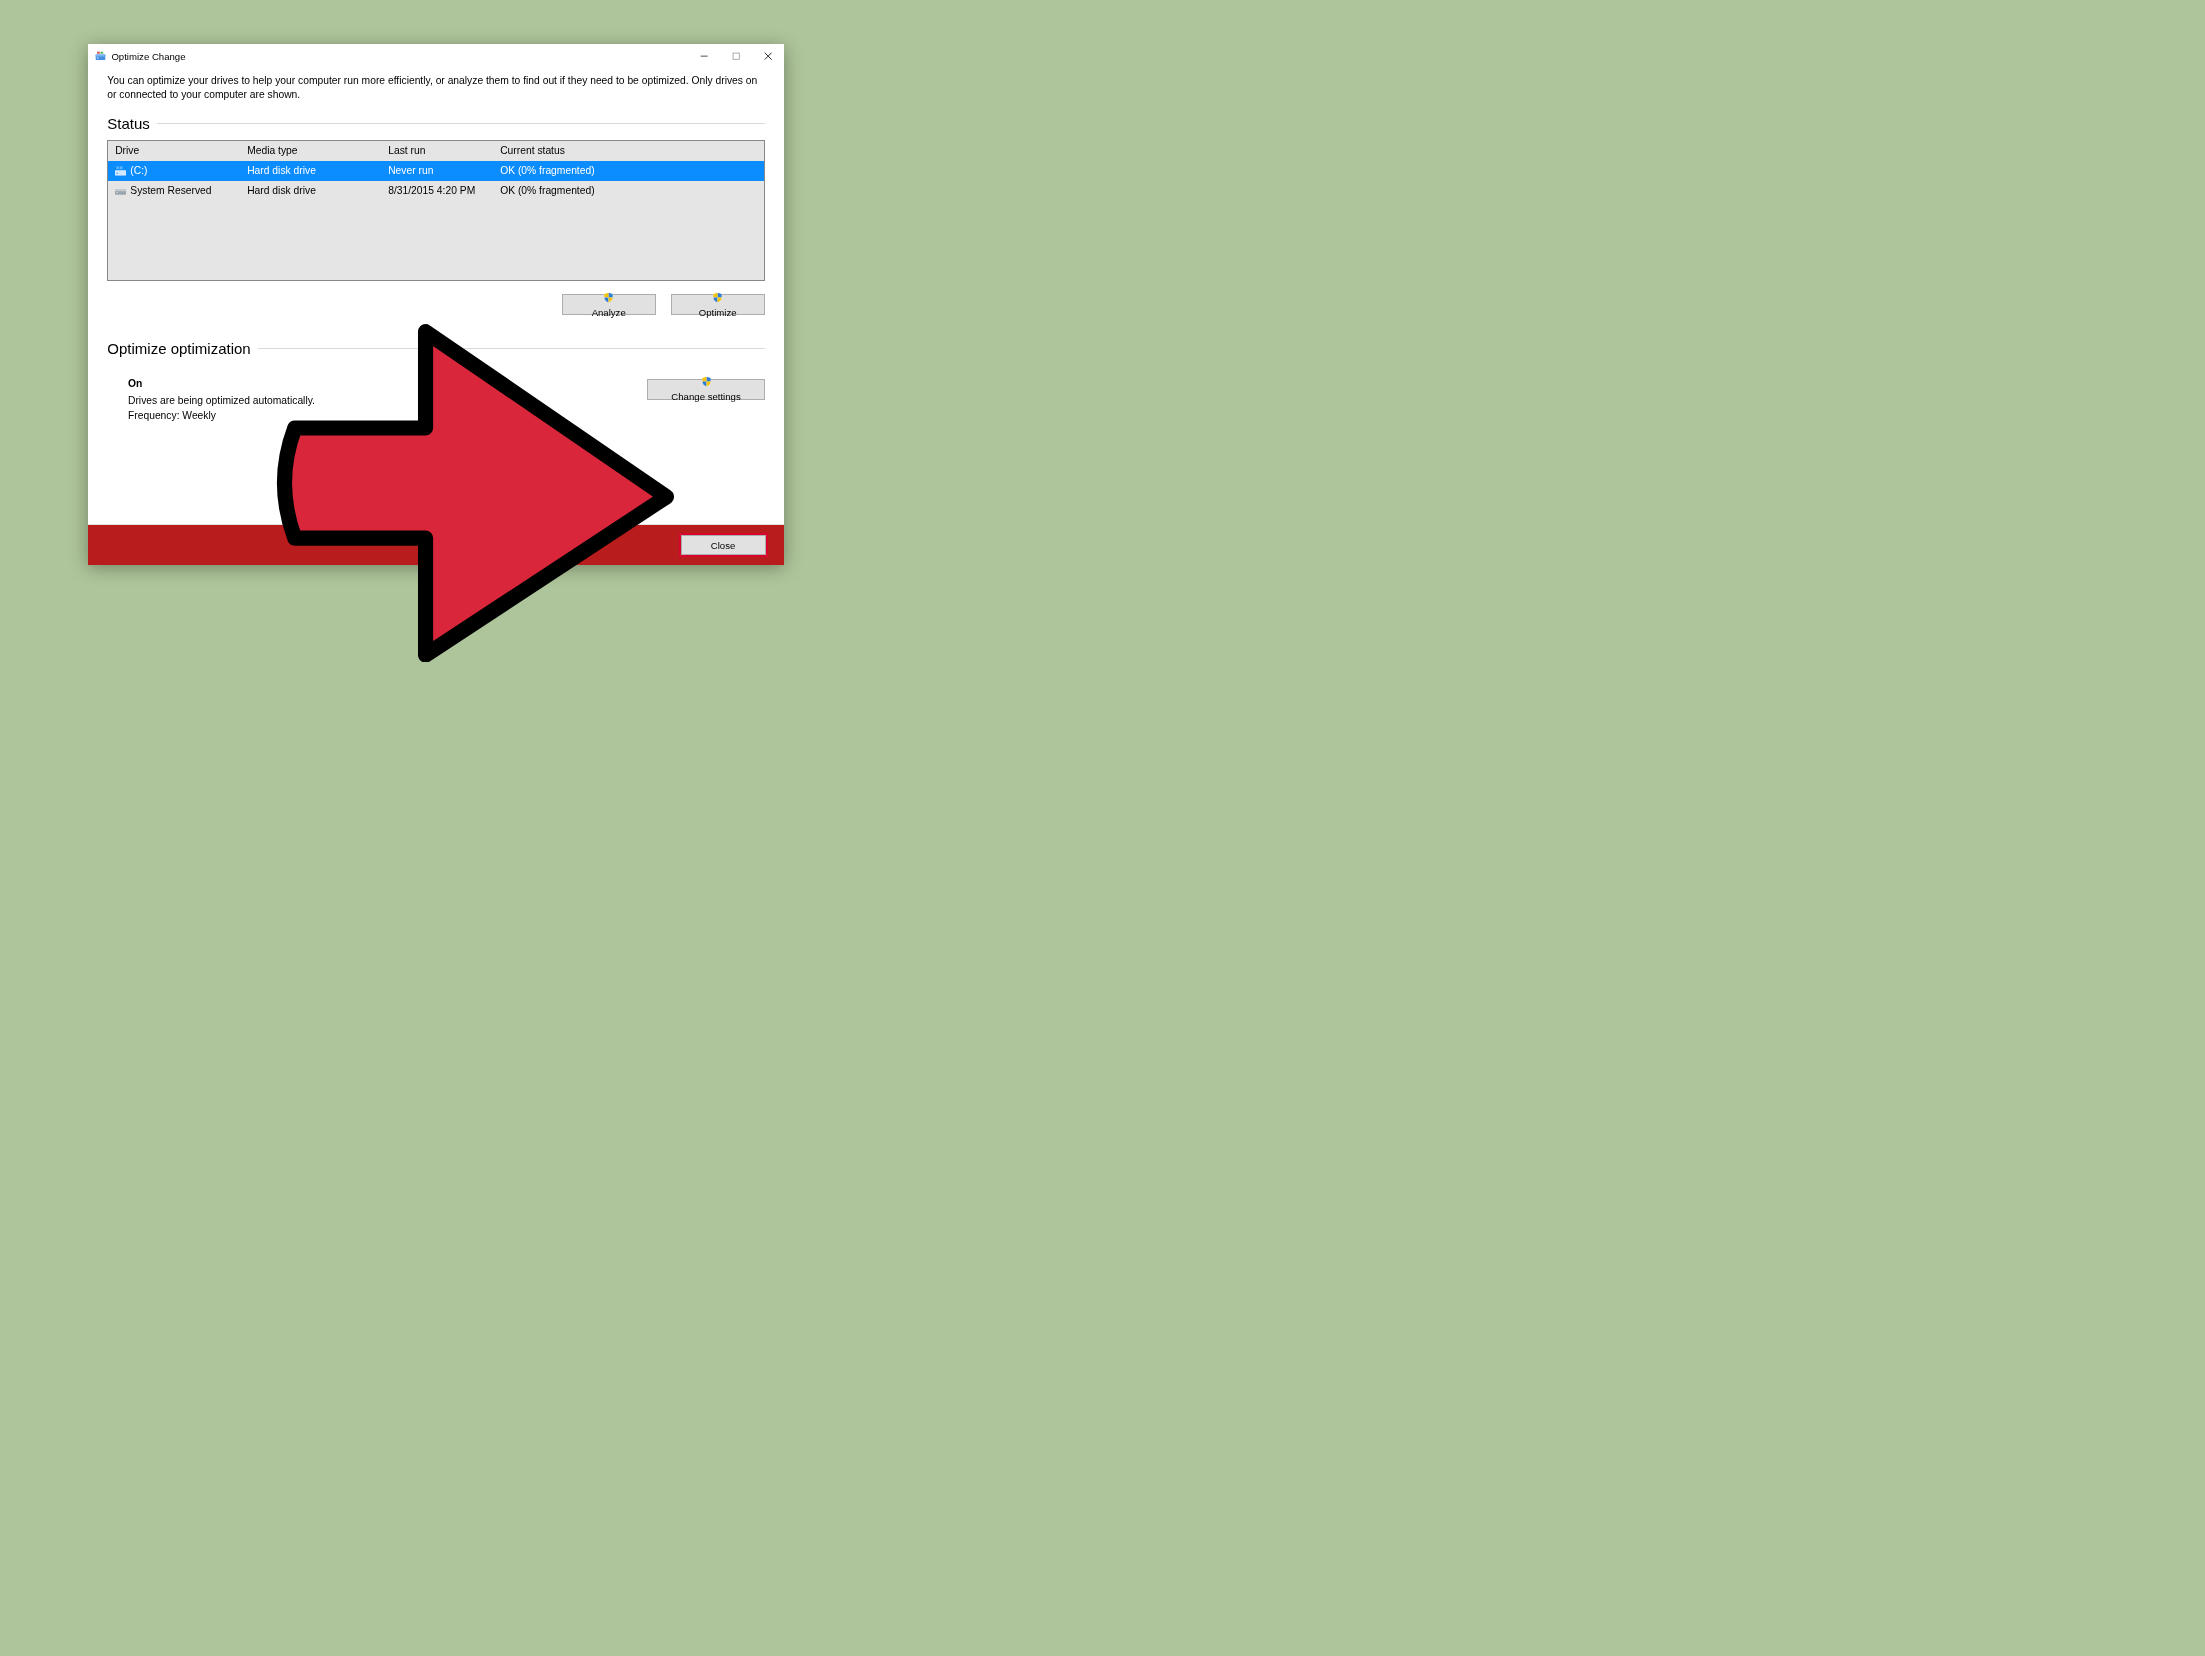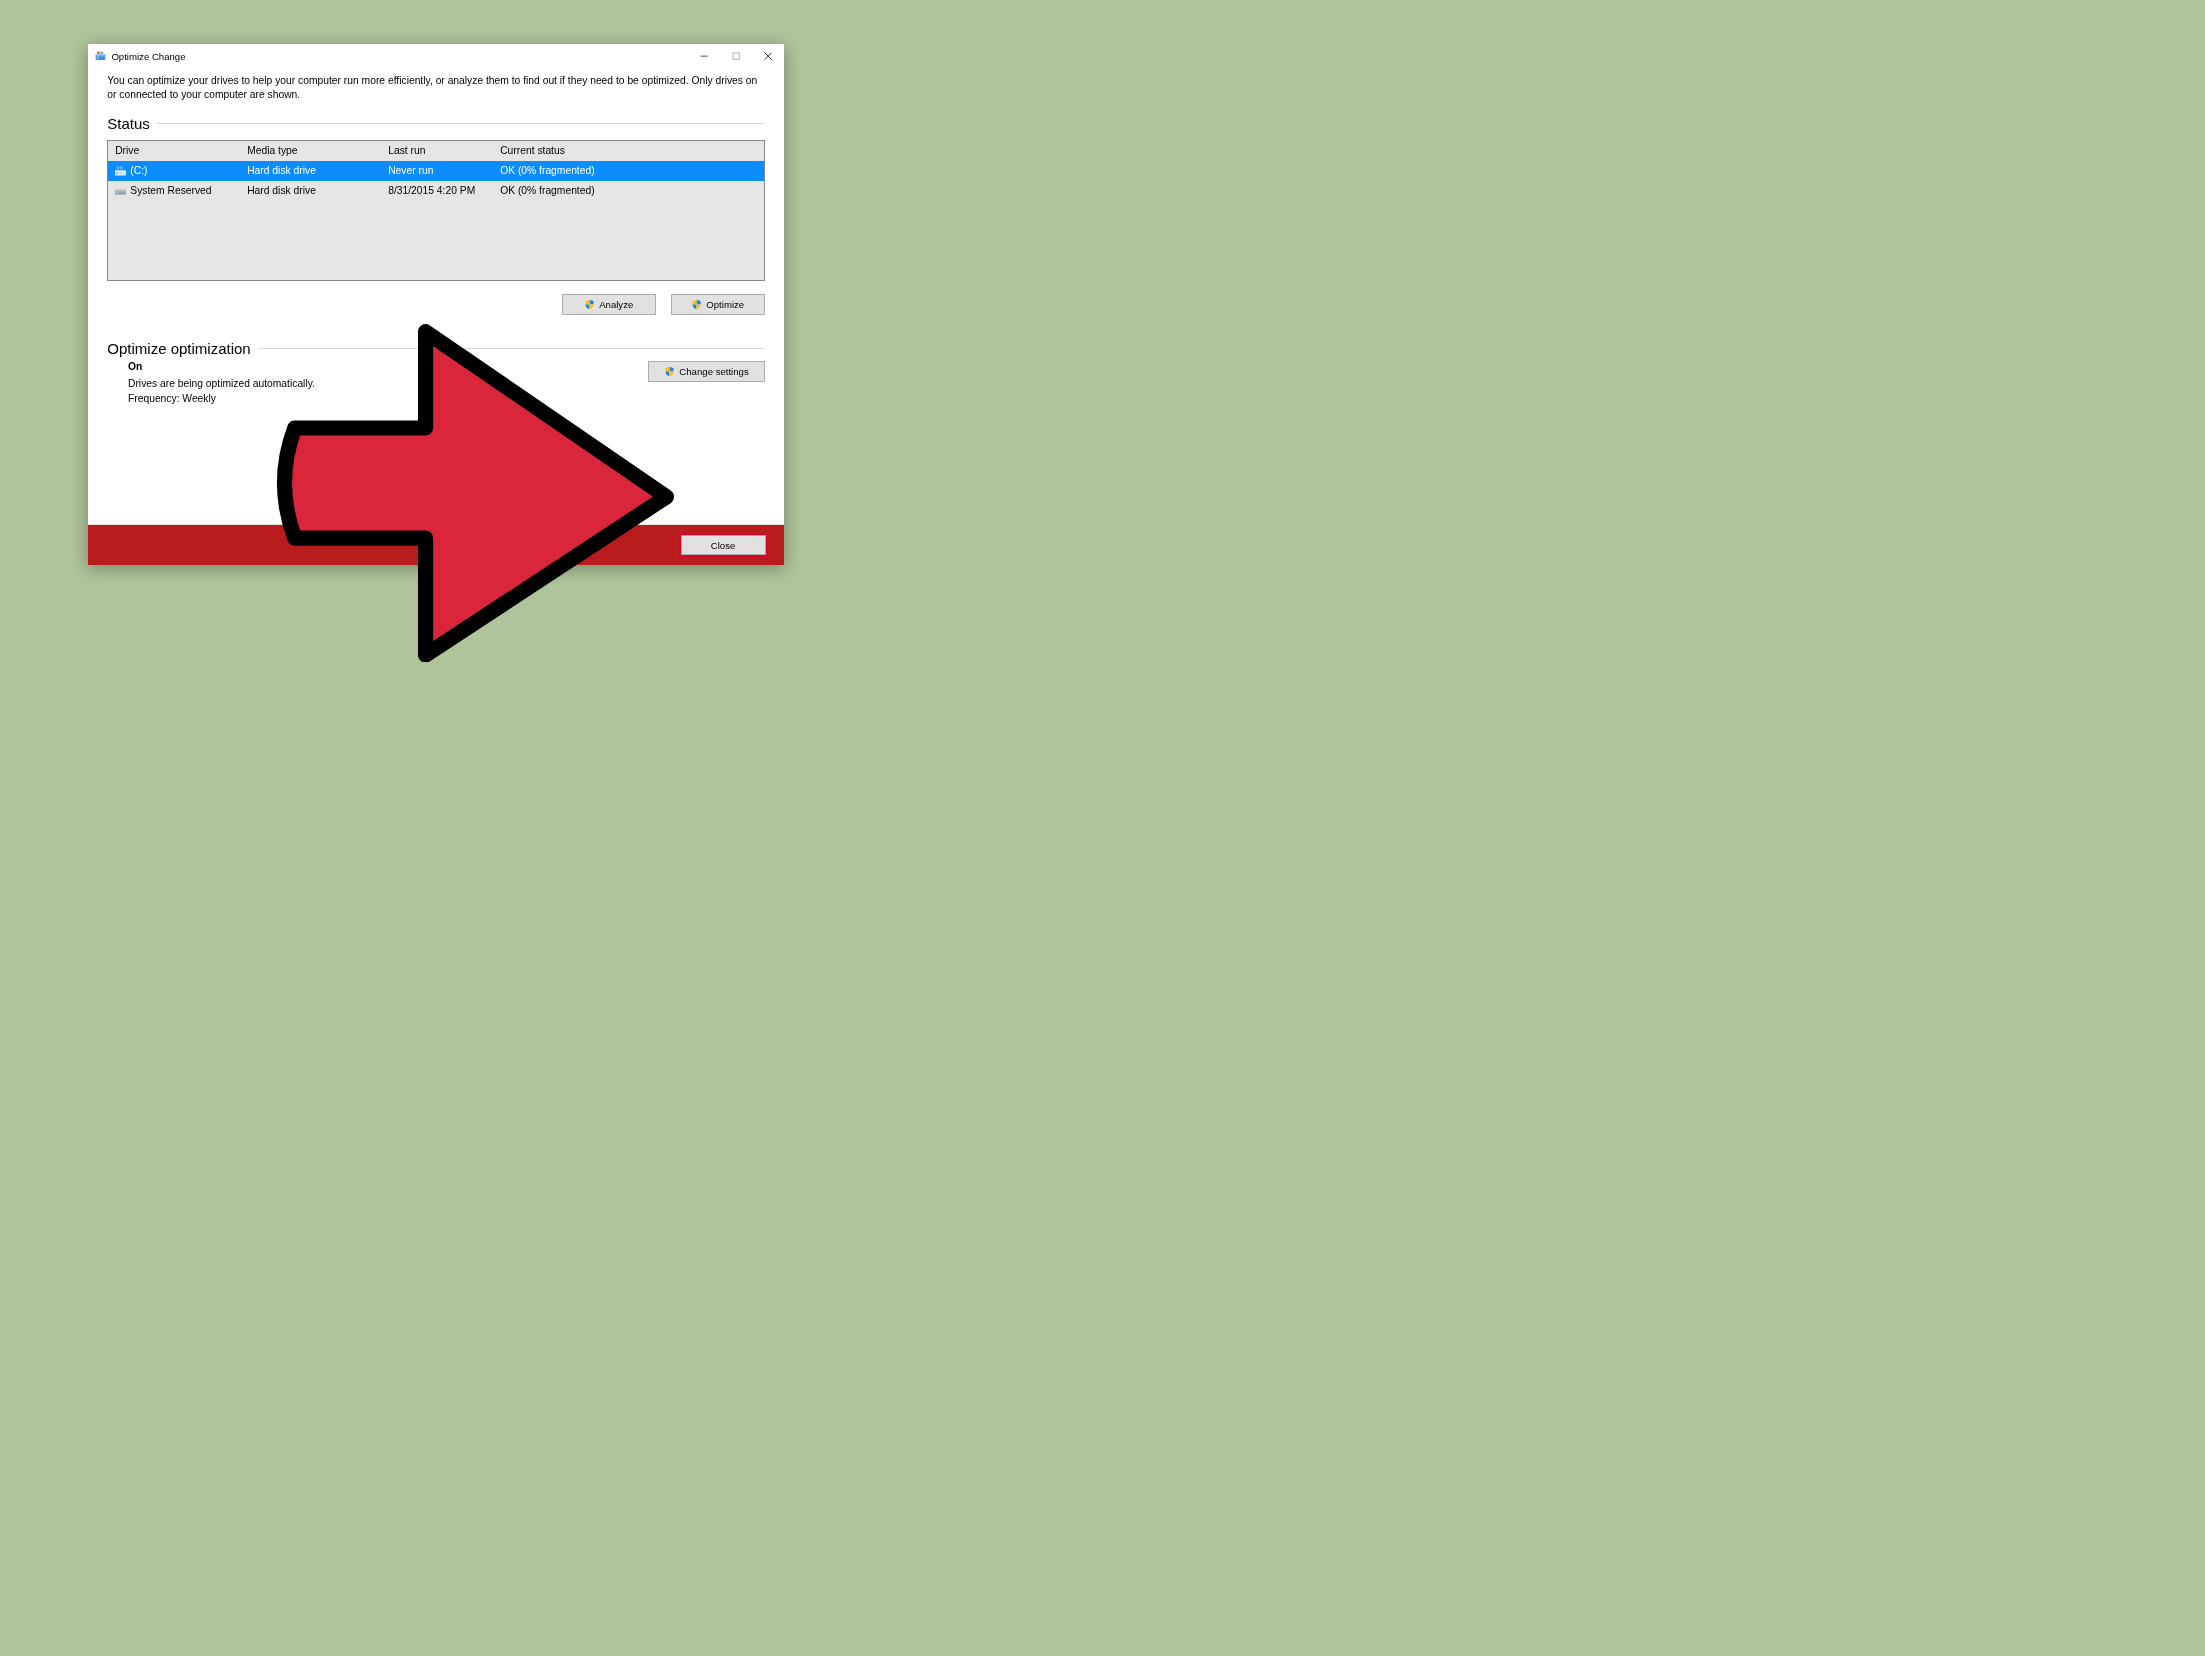--- a/index.html
+++ b/index.html
@@ -124,31 +124,32 @@
     height: 20.7px;
     min-width: 94px;
     background: #e1e1e1;
     border: 0.7px solid #adadad;
     display: inline-flex;
     align-items: center;
     justify-content: center;
     gap: 4.1px;
     font-size: 9.6px;
     font-family: inherit;
-    padding: 0 15px;
+    padding: 0 23px;
     cursor: pointer;
+    flex-direction: column;
   }
   .shield { width:11px; height:11px; }
   
   .sched {
     margin-top: 25px;
   }
   .sched-body {
     display: flex;
-    margin-top: 4px;
+    margin-top: 21px;
     align-items: flex-start;
   }
   .sched-info {
     flex: 1;
     padding-left: 20.7px;
     font-size: 10.3px;
   }
   .sched-info .on { font-weight: 600; margin-bottom: 5.5px;}
   .sched-info .line { margin-bottom: 4.1px; }
   .sched-btn-wrap { padding-top: 0; }

